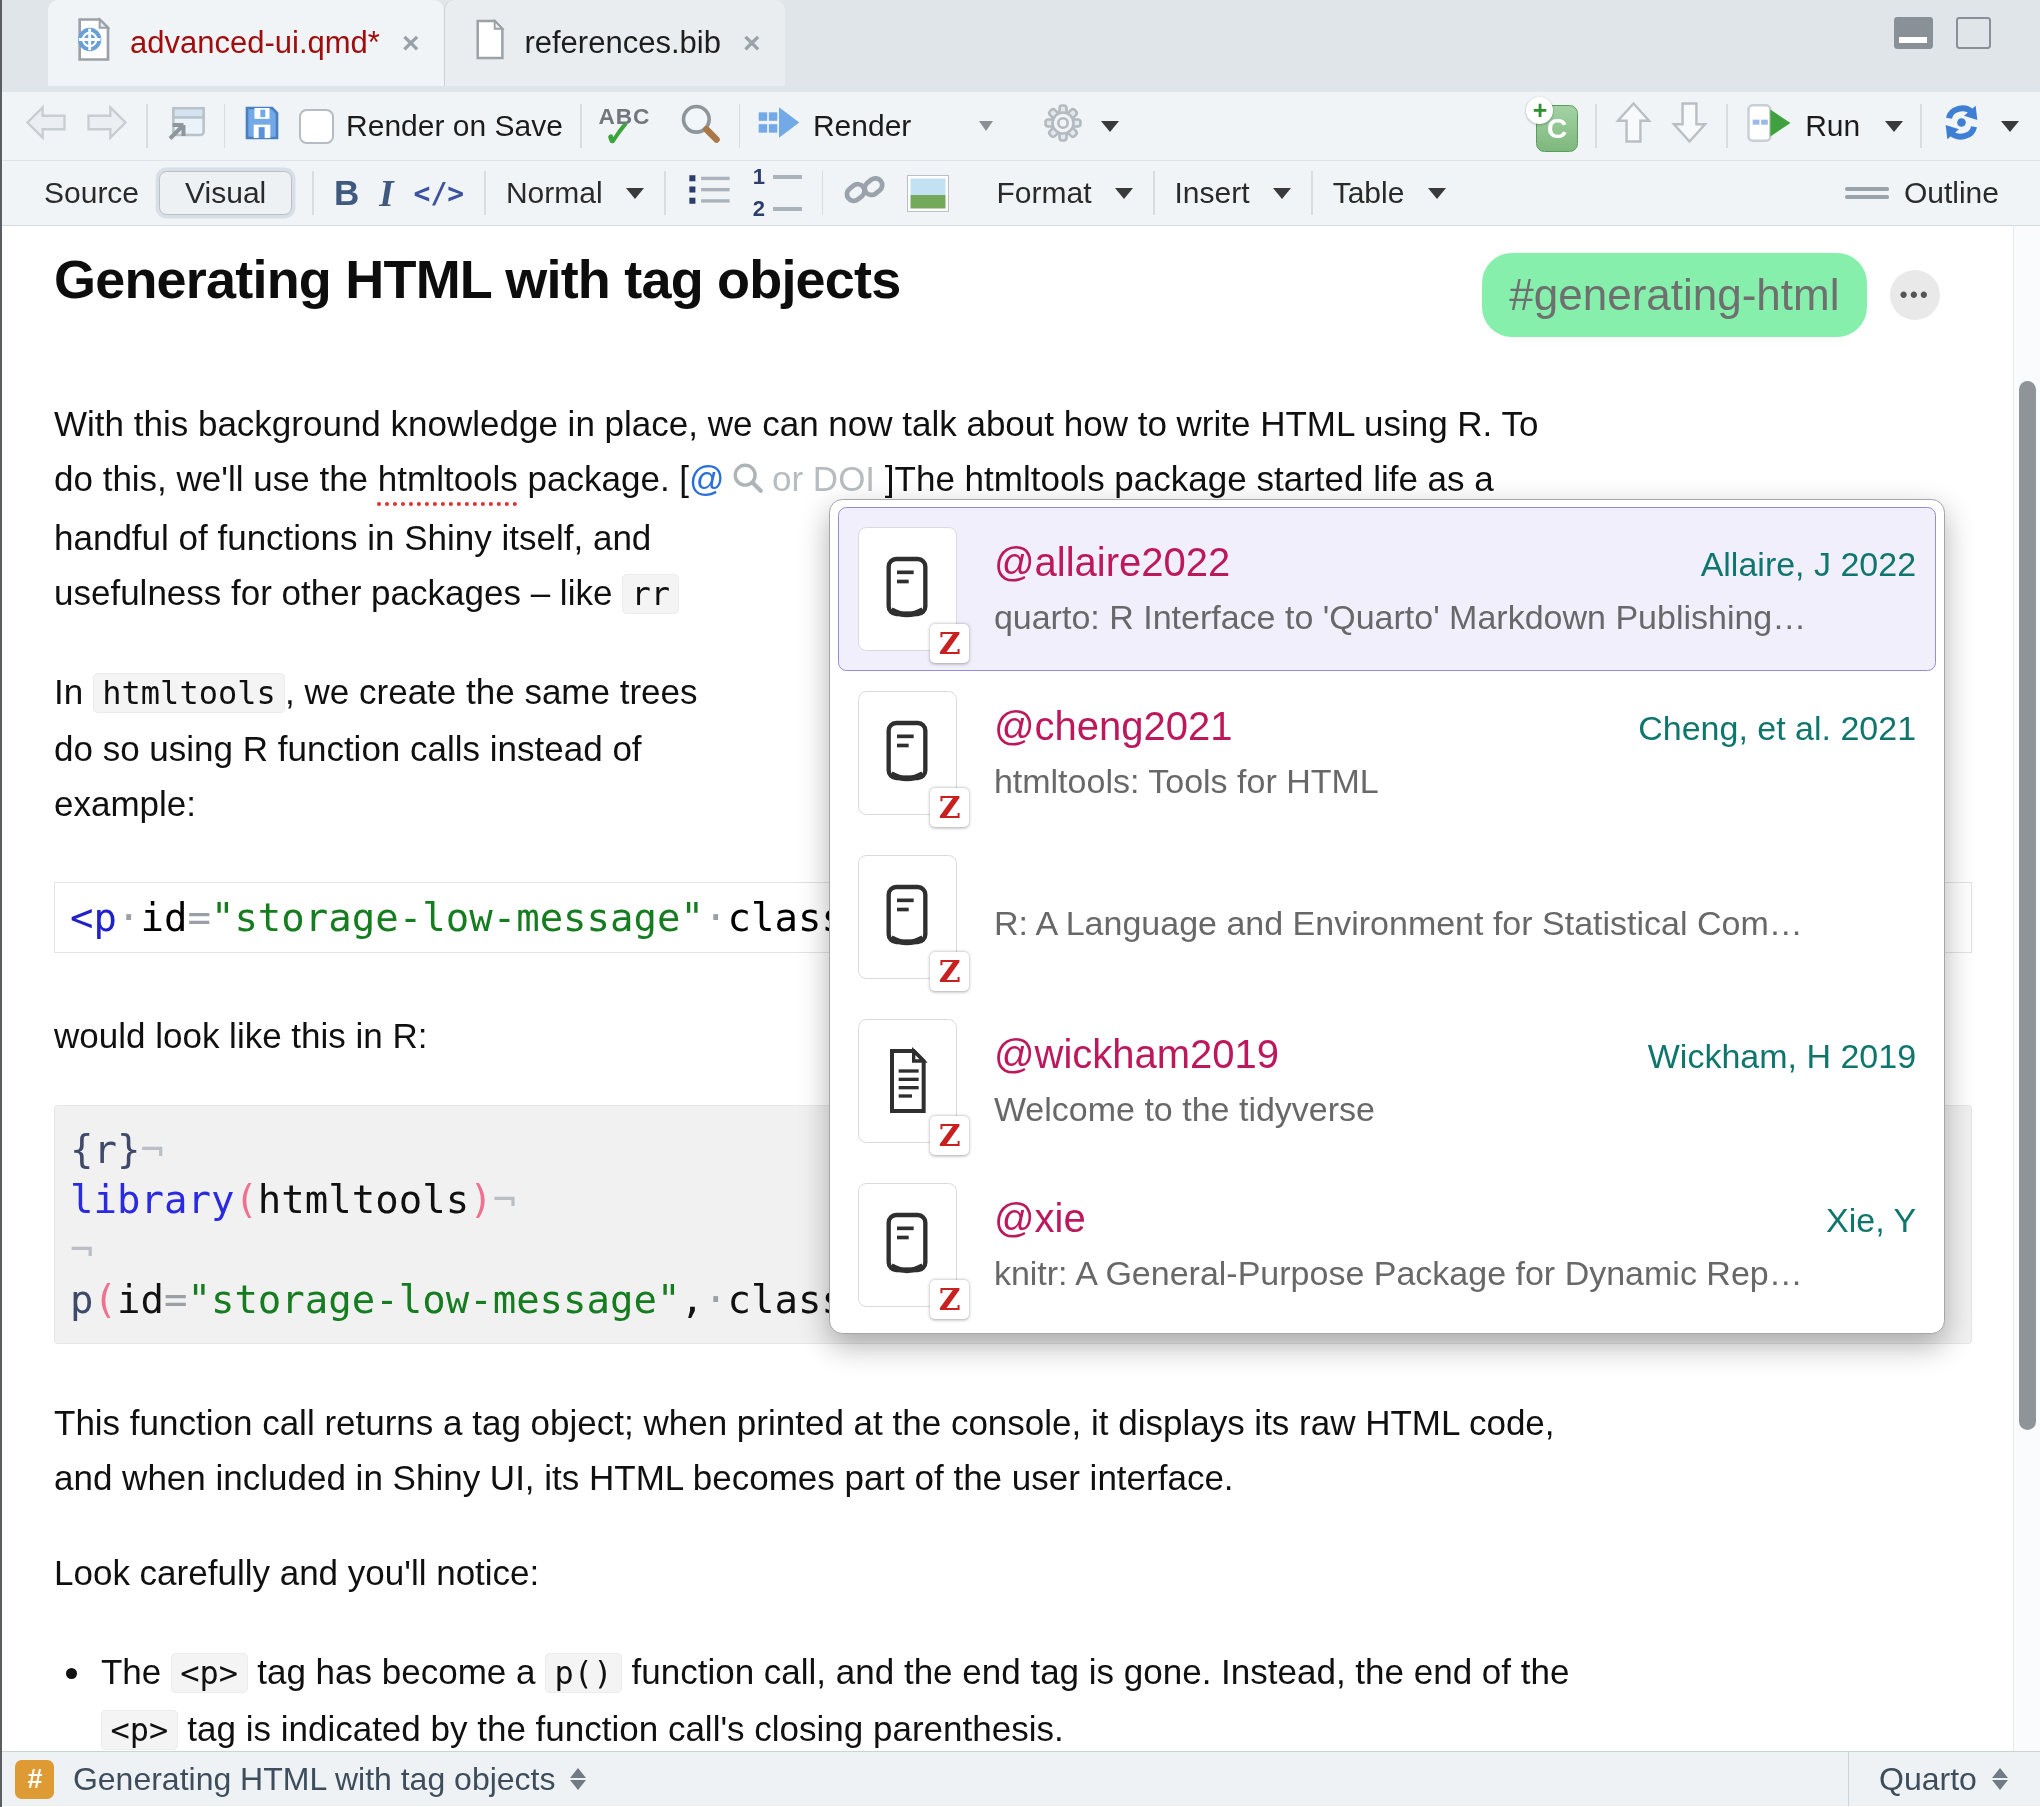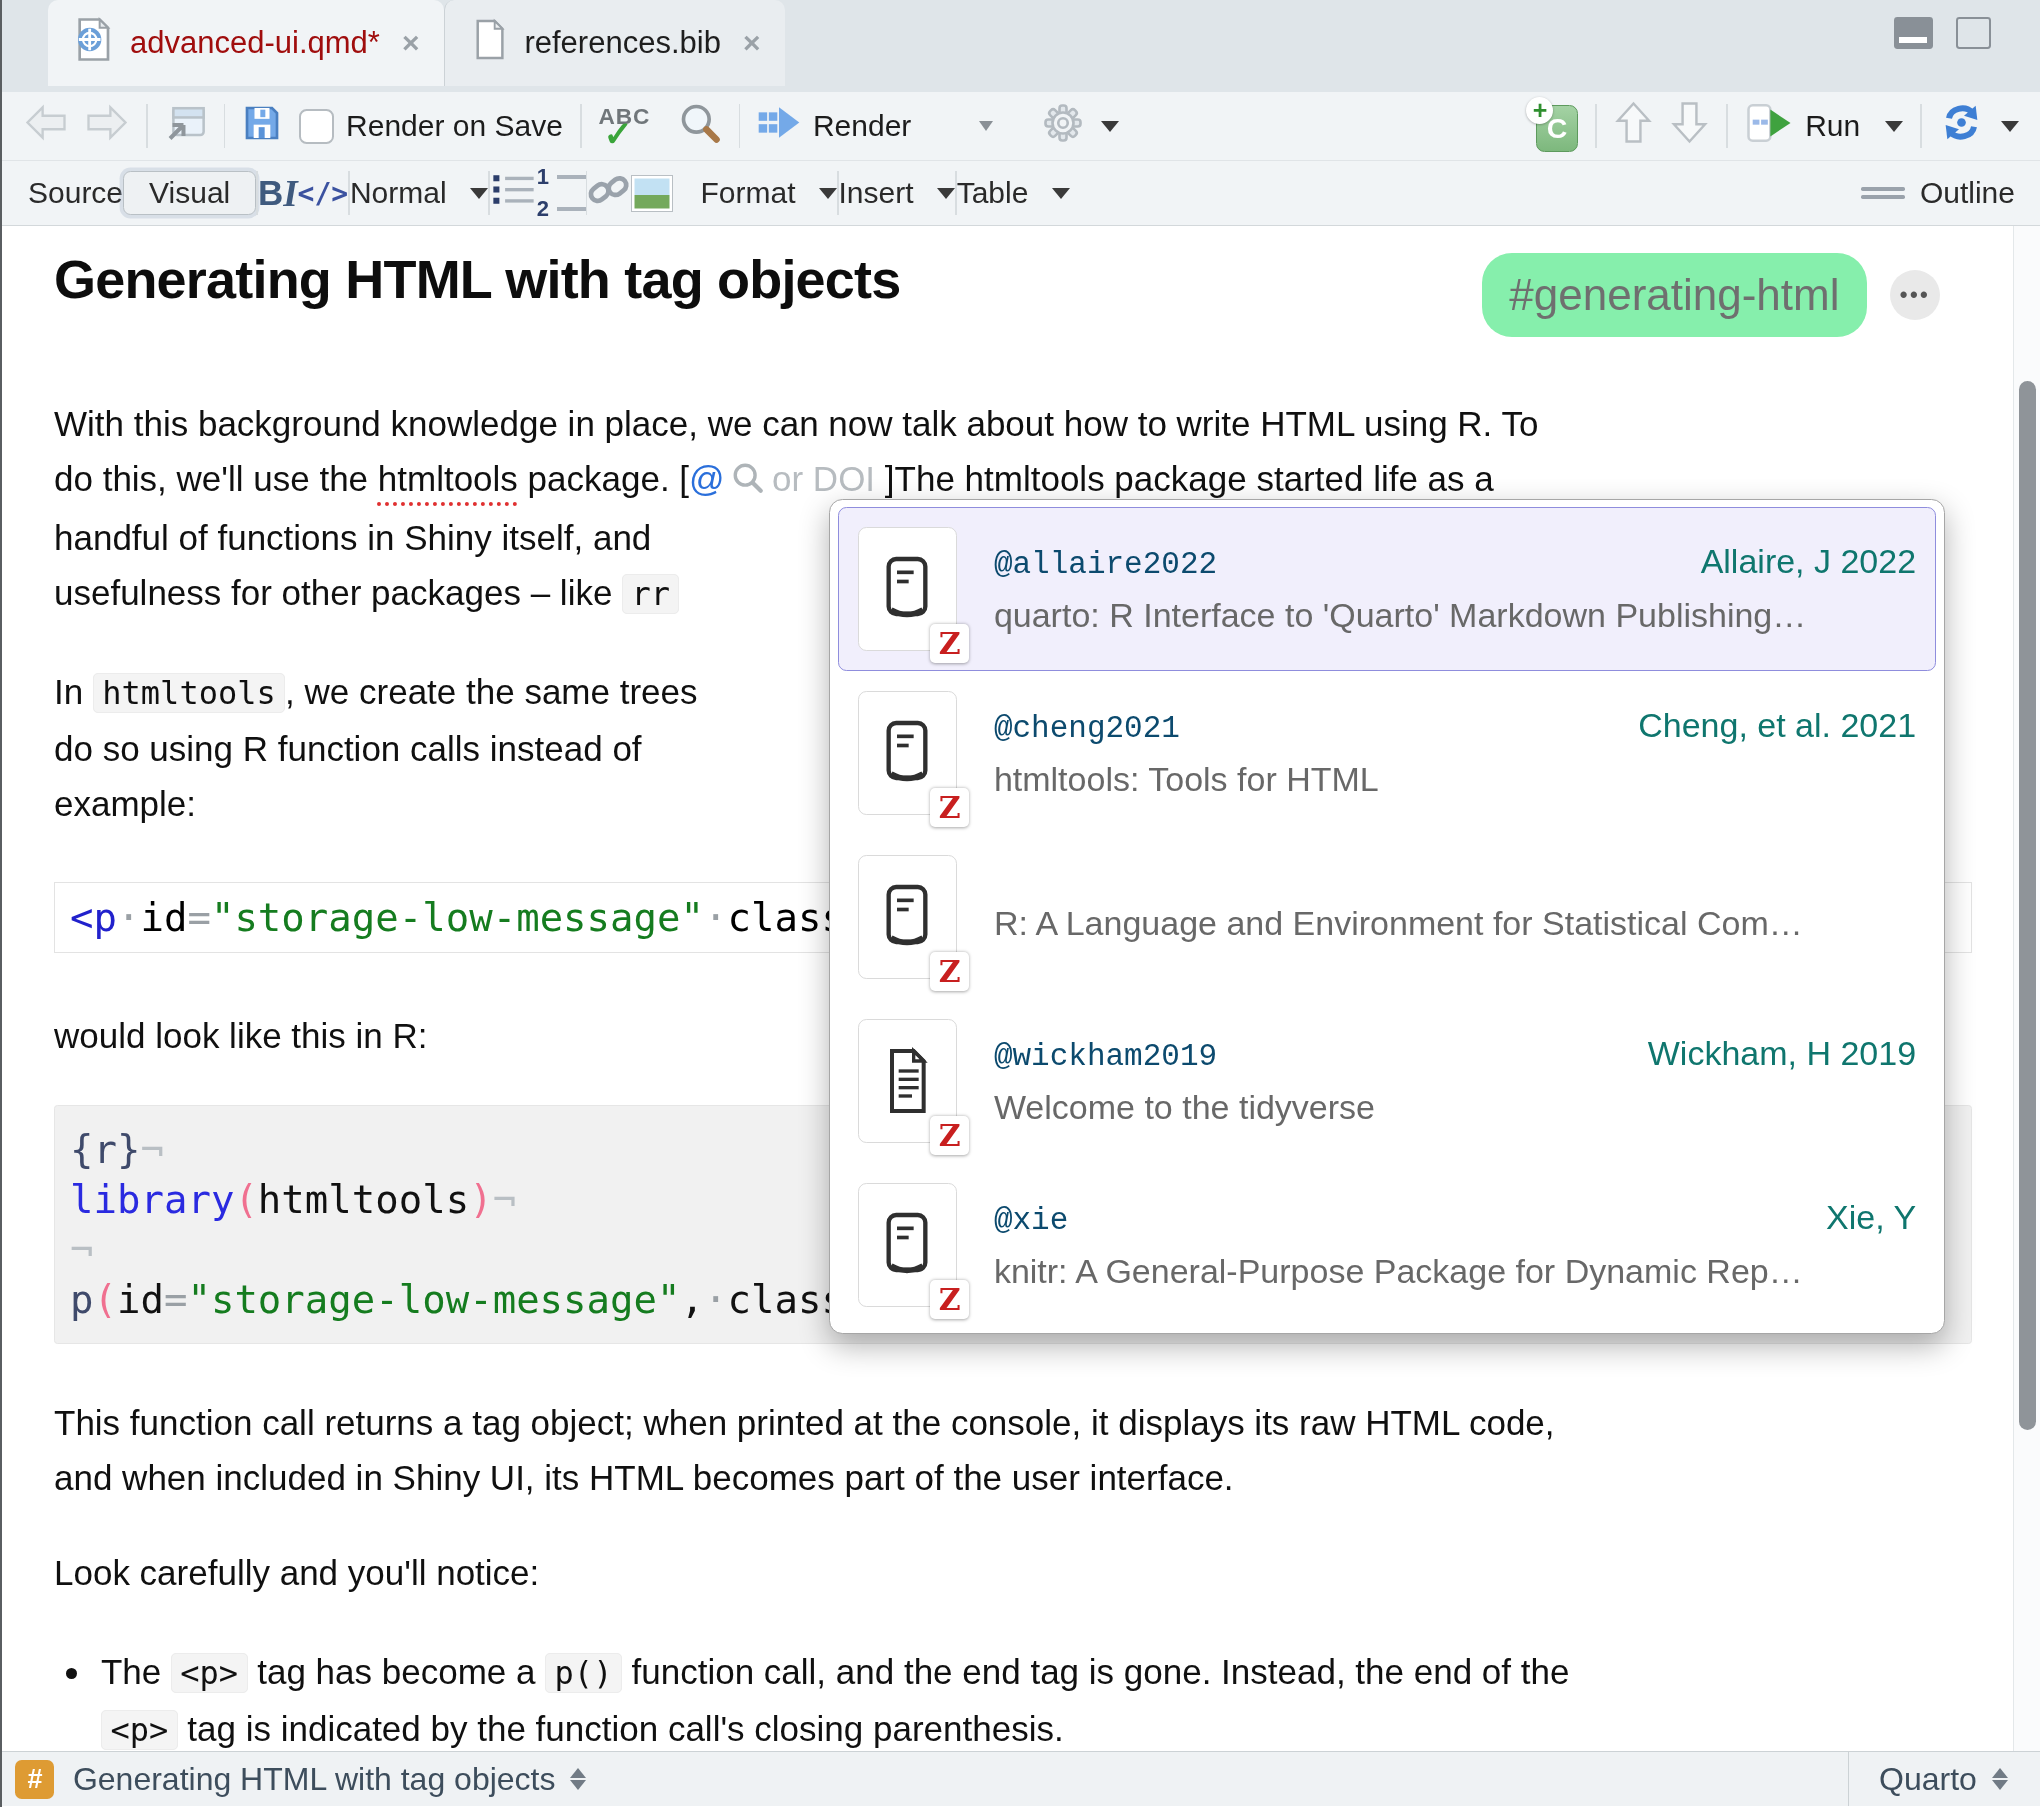--- a/index.html
+++ b/index.html
@@ -13,21 +13,21 @@
   .tab.inactive{background:#e9edf0;color:#1e1e1e;border-left:0.8px solid #ccd2d6}
   .tab .close{color:#9aa1a7;font-size:30px;font-weight:bold;margin-left:5px}
   .winctl{position:absolute;right:50px;top:17px;display:flex;gap:23.5px;align-items:center}
   .wc1{width:39px;height:32px;border:2.5px solid #899097;border-radius:3.4px;background:#899097;position:relative}
   .wc1 i{position:absolute;left:3.4px;right:3.4px;bottom:4.2px;height:5.9px;background:#fff;display:block}
   .wc2{width:35px;height:32px;border:2.5px solid #899097;border-radius:3.4px}
 
   
   .toolbar{background:#f1f4f6;display:flex;align-items:center}
   #toolbar1{height:69px;border-bottom:0.8px solid #e0e4e7;padding:0 22px;gap:17px;font-size:30px;color:#1c1c1c}
-  #toolbar2{height:65px;border-bottom:1.7px solid #d3d8db;padding:0 26px;font-size:30px;color:#2a2a2a}
+  #toolbar2{height:65px;border-bottom:1.7px solid #d3d8db;padding:0 42px;gap:20px;font-size:30px;color:#2a2a2a}
   .vsep{width:1.7px;height:44px;background:#d8dde0;flex:0 0 1.7px}
   .grow{flex:1}
   .caret{width:0;height:0;border-left:9.2px solid transparent;border-right:9.2px solid transparent;border-top:11.7px solid #3a3a3a;display:inline-block}
   .caret.gray{border-top-color:#8a9096;border-left-width:7.6px;border-right-width:7.6px;border-top-width:10px}
   .tbbtn{display:flex;align-items:center;gap:11.7px;cursor:default}
   .cb{width:35px;height:35px;border:2.5px solid #b6bcc1;border-radius:7.6px;background:#fff;display:inline-block}
   .abc{position:relative;width:62px;height:47px;font-weight:bold;color:#70767a;font-size:22.7px;letter-spacing:0.8px}
   .abc .chk{position:absolute;left:5px;top:11.7px;color:#3aa53a;font-size:35px;font-weight:bold}
   .chunkicon{position:relative;width:50px;height:52px}
   .chunkicon .sq{position:absolute;right:0;bottom:0;width:42px;height:47px;border-radius:8.4px;background:linear-gradient(#a4d2a4,#7db87d);border:1.7px solid #5d9a5d;color:#fff;font-size:28.5px;font-weight:bold;display:flex;align-items:center;justify-content:center}
@@ -69,21 +69,21 @@
   .thumb{position:absolute;left:5px;top:155px;width:17.6px;height:1049px;background:#8f9499;border-radius:9.2px}
 
   
   .popup{position:absolute;left:827px;top:273px;width:1116px;height:835px;background:#fff;border:1.7px solid #a6a6a6;border-radius:13.4px;box-shadow:0 11.7px 30px rgba(0,0,0,.30);padding:6.7px 8.4px;z-index:10}
   .pitem{display:flex;align-items:center;height:164px;padding:0 18.5px;border:1.7px solid transparent;border-radius:8.4px}
   .pitem.selected{background:#f1effc;border-color:#8f8ddd}
   .picon{flex:0 0 99px;height:124px;border:1.7px solid #dadada;border-radius:8.4px;background:#fff;position:relative;display:flex;align-items:center;justify-content:center;margin-right:37px}
   .zbadge{position:absolute;right:-13.4px;bottom:-13.4px;width:39px;height:39px;background:#fff;border-radius:5px;box-shadow:0 0.8px 3.4px rgba(0,0,0,.35);color:#c81f1f;font-weight:bold;font-size:30px;font-family:"DejaVu Serif",serif;display:flex;align-items:center;justify-content:center}
   .ptext{flex:1;min-width:0}
   .prow1{display:flex;justify-content:space-between;align-items:baseline}
-  .pid{font-family:Liberation Mono, monospace;color:#0c4a6e;font-size:31px}
+  .pid{font-family:Liberation Sans, sans-serif;color:#be185d;font-size:40px}
   .pauthor{color:#0f766e;font-size:34px}
   .ptitle{color:#686868;font-size:34px;margin-top:13.4px;white-space:nowrap;overflow:hidden}
 
   
   .statusbar{height:55px;background:#eff2f4;border-top:1.7px solid #ccd2d5;display:flex;align-items:center;padding-left:13.4px;font-size:32px;color:#3d4d5c;position:relative}
   .hashchip{width:39px;height:39px;background:#de9b33;color:#fff;border-radius:6.7px;display:flex;align-items:center;justify-content:center;font-size:27px;font-weight:bold;margin-right:18.5px}
   .updown{display:inline-flex;flex-direction:column;gap:2.5px;margin-left:15px}
   .updown i{width:0;height:0;border-left:8.4px solid transparent;border-right:8.4px solid transparent;display:block}
   .updown .u{border-bottom:10px solid #717b85}
   .updown .d{border-top:10px solid #717b85}

